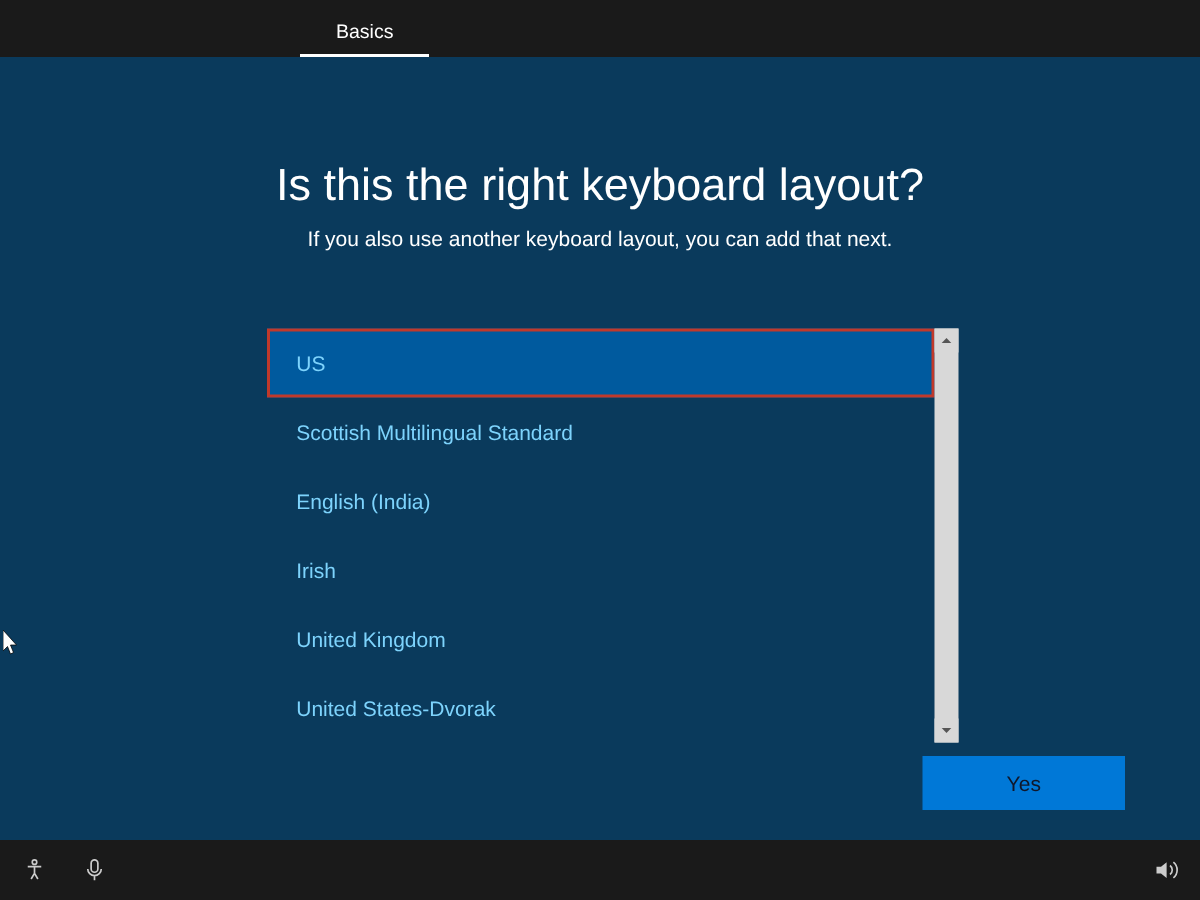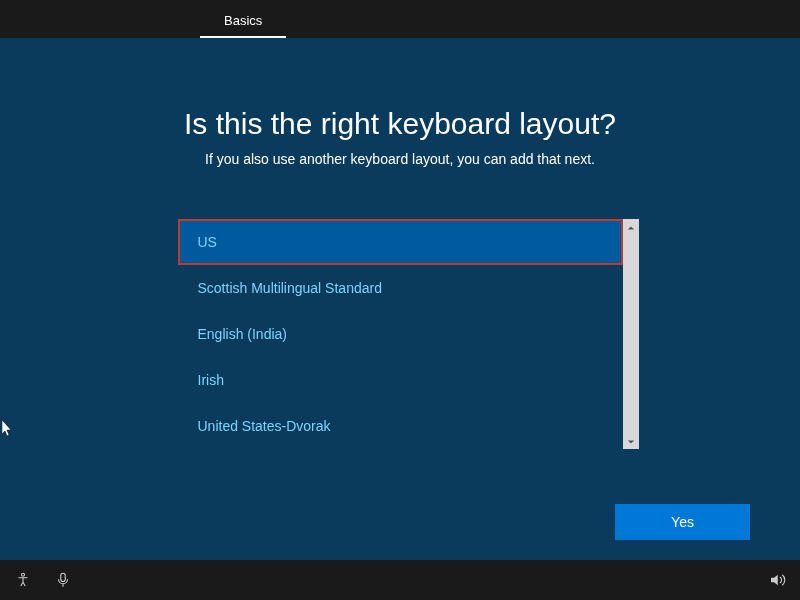--- a/index.html
+++ b/index.html
@@ -83,21 +83,21 @@
       cursor: pointer;
     }
     .scroll-btn svg { width: 8px; height: 8px; fill: #555; }
     .yes-btn {
       position: absolute;
       right: 50px;
       bottom: 60px;
       width: 135px;
       height: 36px;
       background: #0078d7;
-      color: #ffffff;
+      color: #0f172a;
       border: none;
       font-size: 14px;
       cursor: pointer;
       font-family: inherit;
     }
     .bottom-bar {
       position: absolute;
       bottom: 0;
       left: 0;
       right: 0;
@@ -137,20 +137,21 @@
 <div class="main">
   <h1 class="heading">Is this the right keyboard layout?</h1>
   <p class="subheading">If you also use another keyboard layout, you can add that next.</p>
 
   <div class="listwrap">
     <div class="listbox" id="layouts">
         <div class="item selected">US</div>
         <div class="item">Scottish Multilingual Standard</div>
         <div class="item">English (India)</div>
         <div class="item">Irish</div>
+        <div class="item">United Kingdom</div>
         <div class="item">United States-Dvorak</div>
       </div>
     <div class="scrollbar">
       <div class="scroll-btn">
         <span>
           <svg viewBox="0 0 10 10">
               <path d="M1 7 L5 3 L9 7" fill="#555"></path>
             </svg>
         </span>
       </div>

